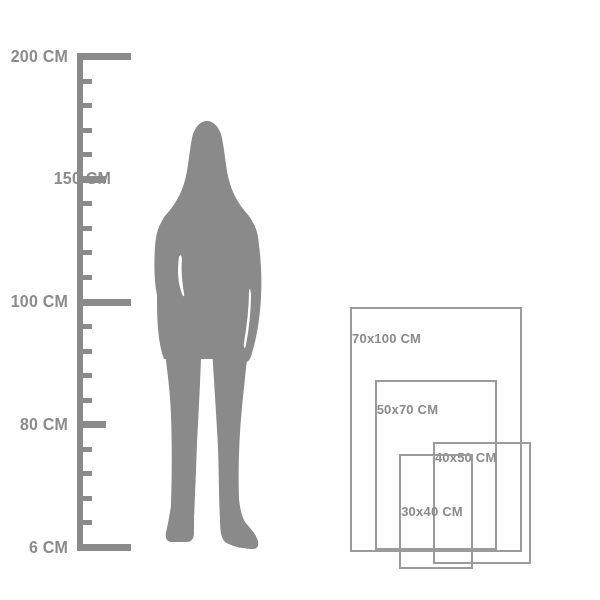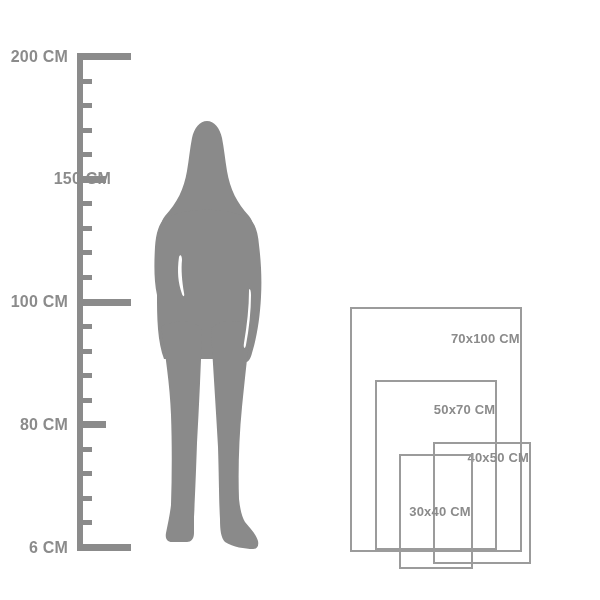--- a/index.html
+++ b/index.html
@@ -26,21 +26,21 @@
     font-size:19px;color:#8f8f8f;letter-spacing:0.8px;white-space:nowrap;
   }
   .title .w1{font-weight:400;}
   .title .w2{font-weight:700;}
   
   .poster-rect{
     position:absolute;box-sizing:border-box;
     border:2px solid var(--border);background:transparent;
   }
   .poster-size-label{
-    position:absolute;left:0;width:100%;text-align:right;
+    position:absolute;left:0;width:100%;text-align:left;
     font-size:13px;font-weight:bold;color:var(--text);line-height:16px;
     letter-spacing:0.2px;
   }
 </style>
 </head>
 <body style="--gray: #8b8b8b; --fig: #8a8a8a; --border: #9b9b9b; --text: #8b8b8b;">
 
 <div id="stage">
 
   <div id="ruler">

